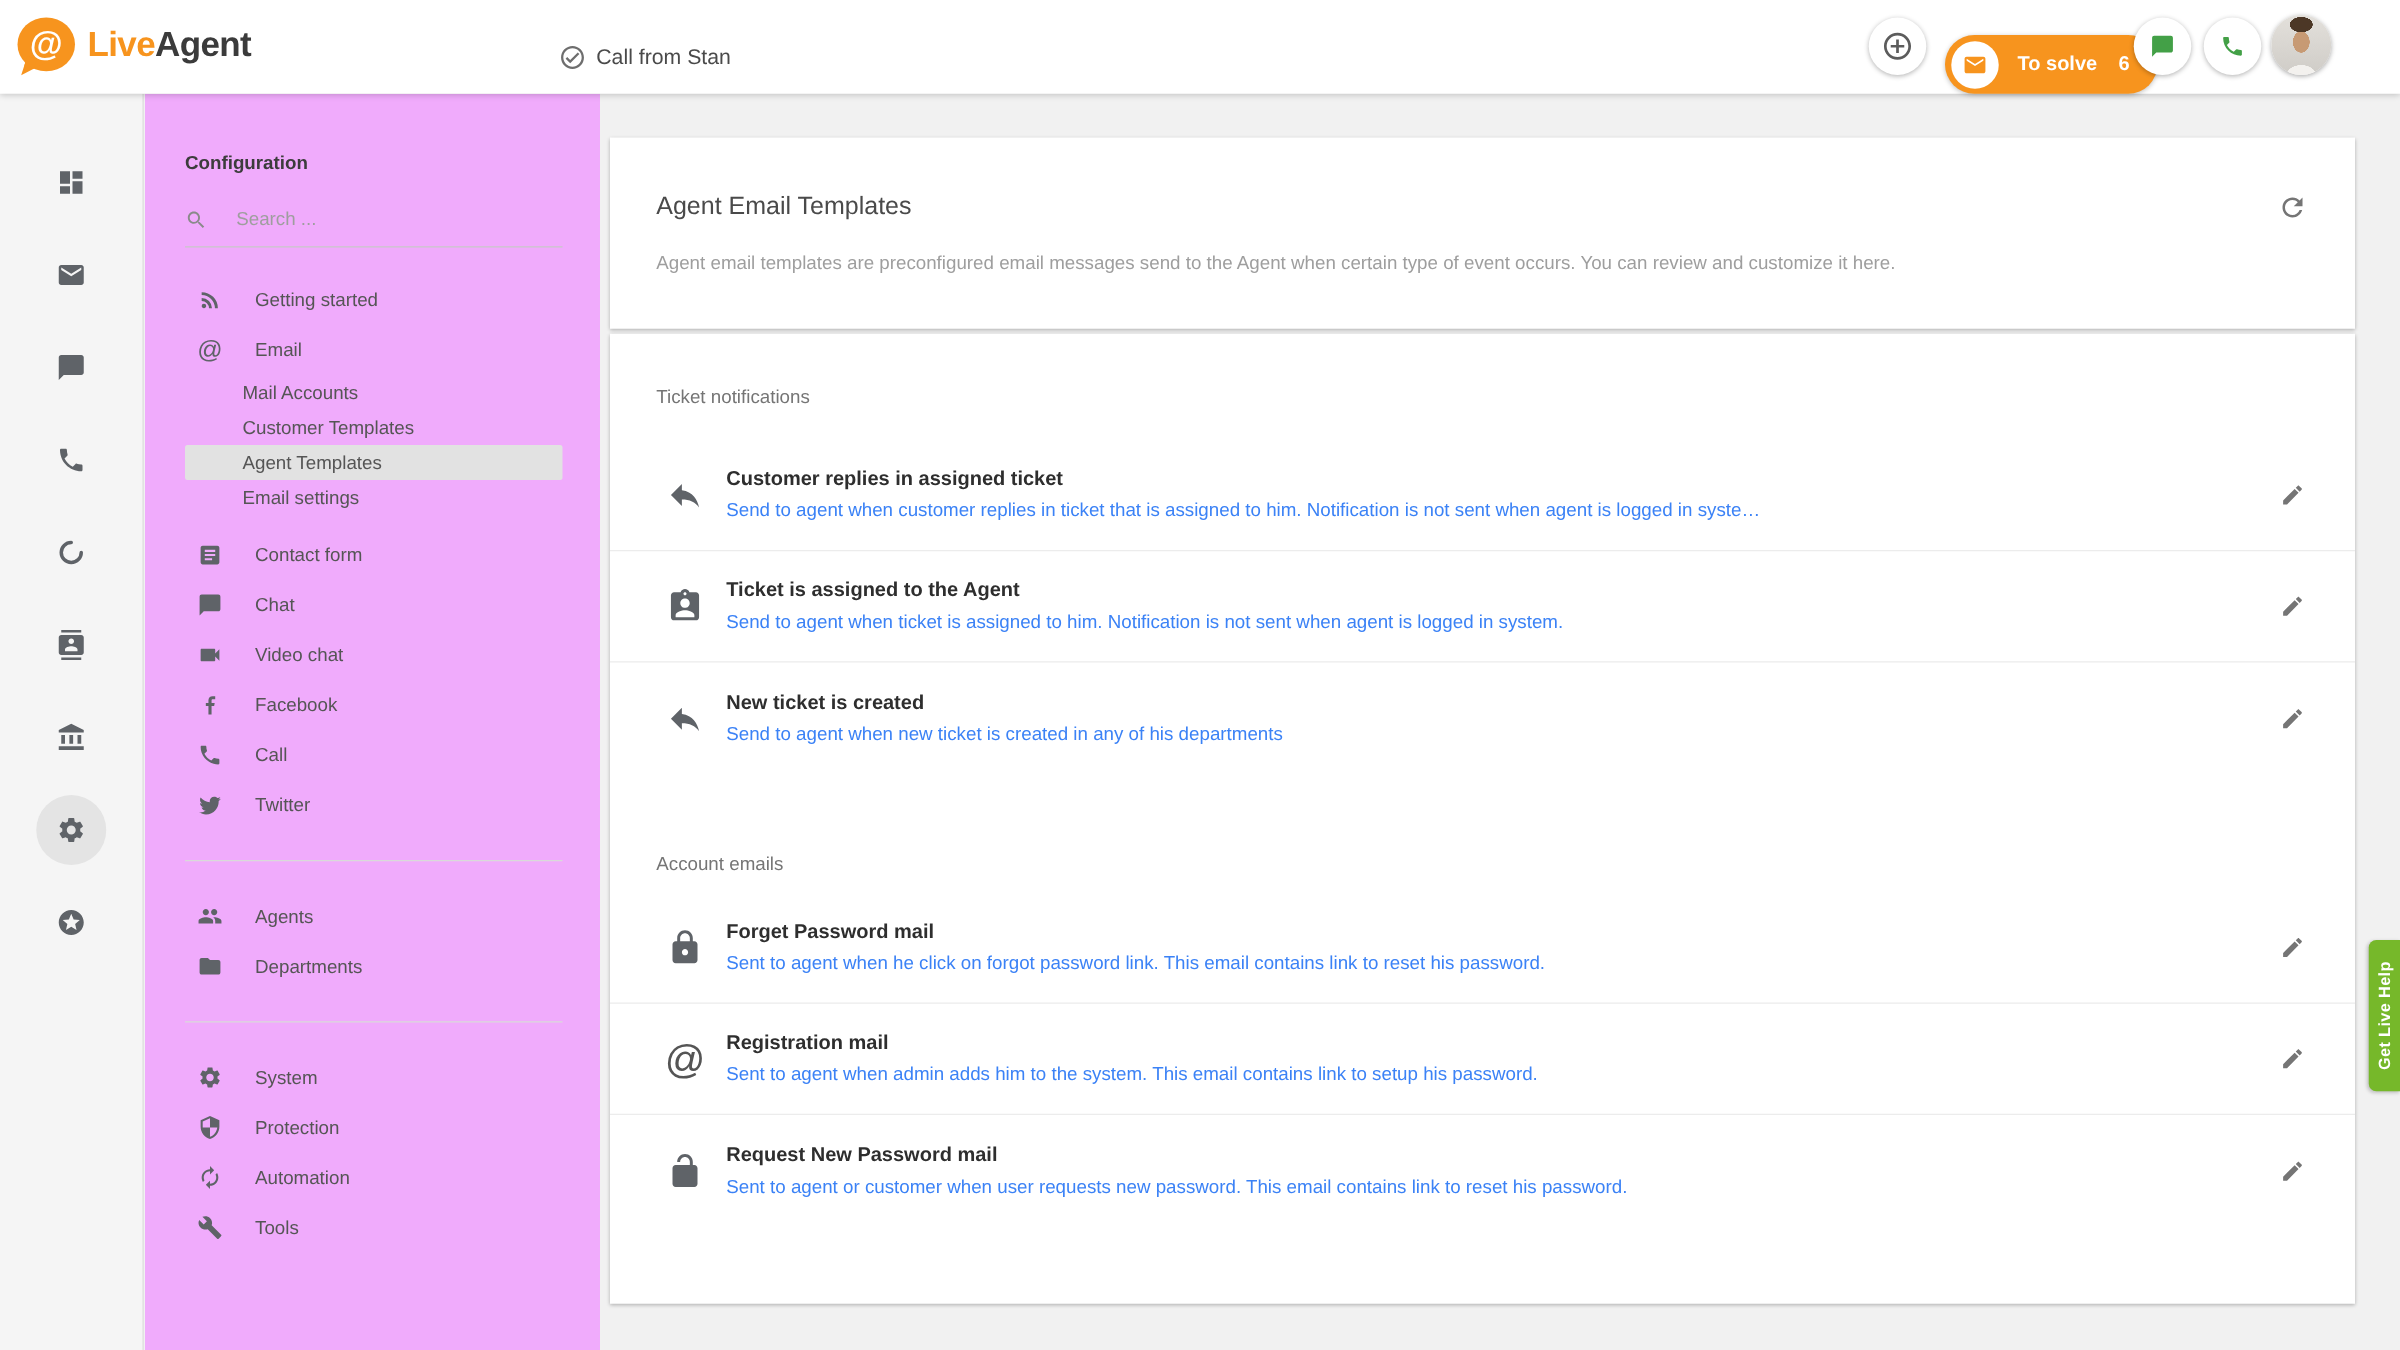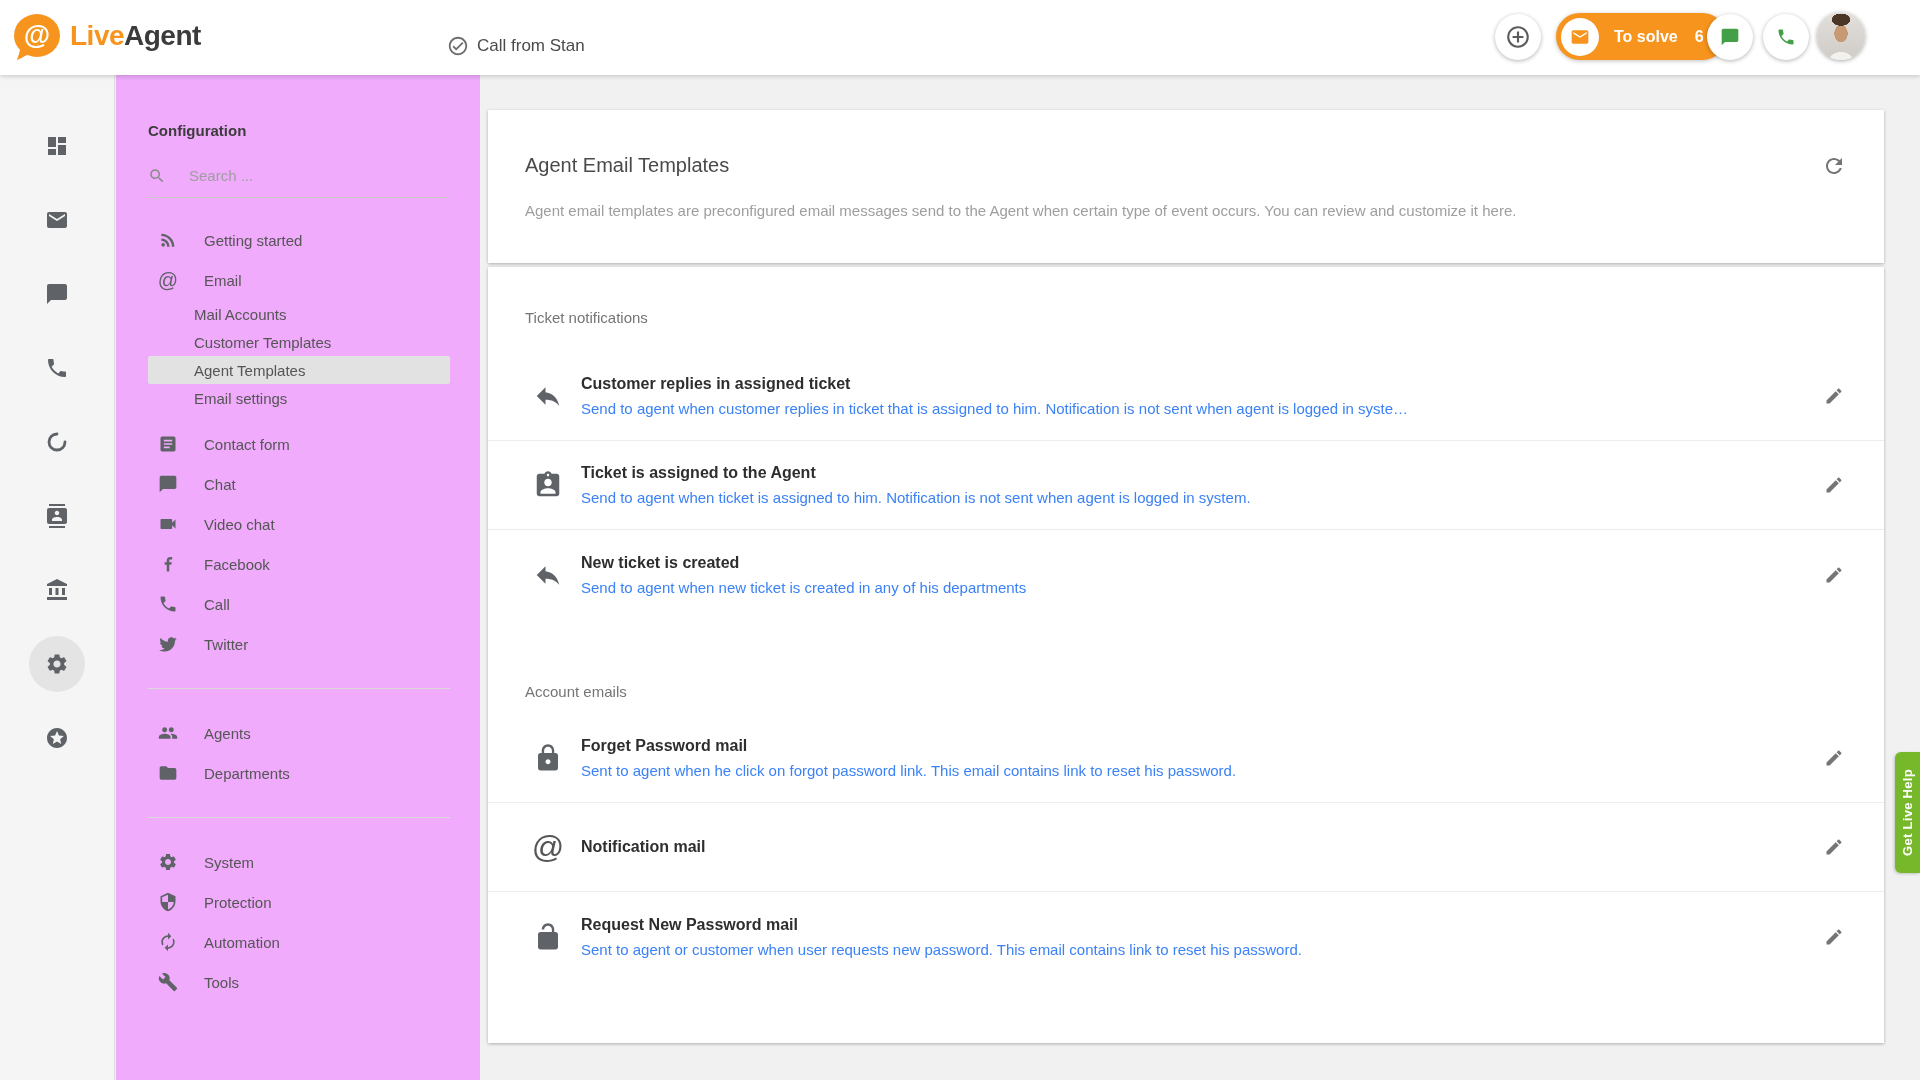--- a/index.html
+++ b/index.html
@@ -30,21 +30,21 @@
   .brand-text .live{color:var(--orange)}
   .ticket-tab{position:absolute;left:447px;top:0;height:91px;display:flex;align-items:center;gap:8px;
     color:#4a4a4a;font-size:17px;cursor:pointer}
   .ticket-tab .icon{color:#6e6e6e}
   .circle-btn{position:absolute;top:14px;width:46px;height:46px;border-radius:50%;background:#fff;
     box-shadow:0 1px 4px rgba(0,0,0,.3);display:flex;align-items:center;justify-content:center;
     color:#5c5c5c;cursor:pointer}
   #btn-add{left:1495px}
   #btn-chat{left:1707px;color:var(--green)}
   #btn-phone{left:1763px;color:var(--green)}
-  .to-solve{position:absolute;left:1556px;top:13px;height:47px;border-radius:24px;background:var(--orange);
+  .to-solve{position:absolute;left:1556px;top:28px;height:47px;border-radius:24px;background:var(--orange);
     display:flex;align-items:center;gap:15px;padding:0 22px 0 5px;box-shadow:0 1px 4px rgba(0,0,0,.25);cursor:pointer}
   .to-solve .envelope{width:38px;height:38px;border-radius:50%;background:#fff;color:var(--orange);
     display:flex;align-items:center;justify-content:center}
   .to-solve .lbl{color:#fff;font-weight:700;font-size:16px}
   .to-solve .cnt{margin-left:2px}
   .avatar{position:absolute;left:1817px;top:12px;width:48px;height:48px;border-radius:50%;cursor:pointer;
     box-shadow:0 1px 4px rgba(0,0,0,.35);
     background:
       radial-gradient(ellipse 15px 10px at 50% 16%, #4c3726 60%, rgba(76,55,38,0) 62%),
       radial-gradient(ellipse 11px 14px at 50% 45%, #c79a74 60%, rgba(199,154,116,0) 62%),
@@ -444,21 +444,22 @@
           </div>
           <span class="icon i20 edit">
             <svg viewBox="0 0 24 24">
               <path d="M3 17.25V21h3.75L17.81 9.94l-3.75-3.75L3 17.25zM20.71 7.04c.39-.39.39-1.02 0-1.41l-2.34-2.34c-.39-.39-1.02-.39-1.41 0l-1.83 1.83 3.75 3.75 1.83-1.83z"></path>
             </svg>
           </span>
         </div>
         <div class="row">
           <span class="icon i30 text ric">@</span>
           <div class="rtext">
-            <div class="rtitle">Notification mail</div>
+            <div class="rtitle">Registration mail</div>
+            <div class="rdesc">Sent to agent when admin adds him to the system. This email contains link to setup his password.</div>
           </div>
           <span class="icon i20 edit">
             <svg viewBox="0 0 24 24">
               <path d="M3 17.25V21h3.75L17.81 9.94l-3.75-3.75L3 17.25zM20.71 7.04c.39-.39.39-1.02 0-1.41l-2.34-2.34c-.39-.39-1.02-.39-1.41 0l-1.83 1.83 3.75 3.75 1.83-1.83z"></path>
             </svg>
           </span>
         </div>
         <div class="row last">
           <span class="icon i30 ric">
             <svg viewBox="0 0 24 24">

